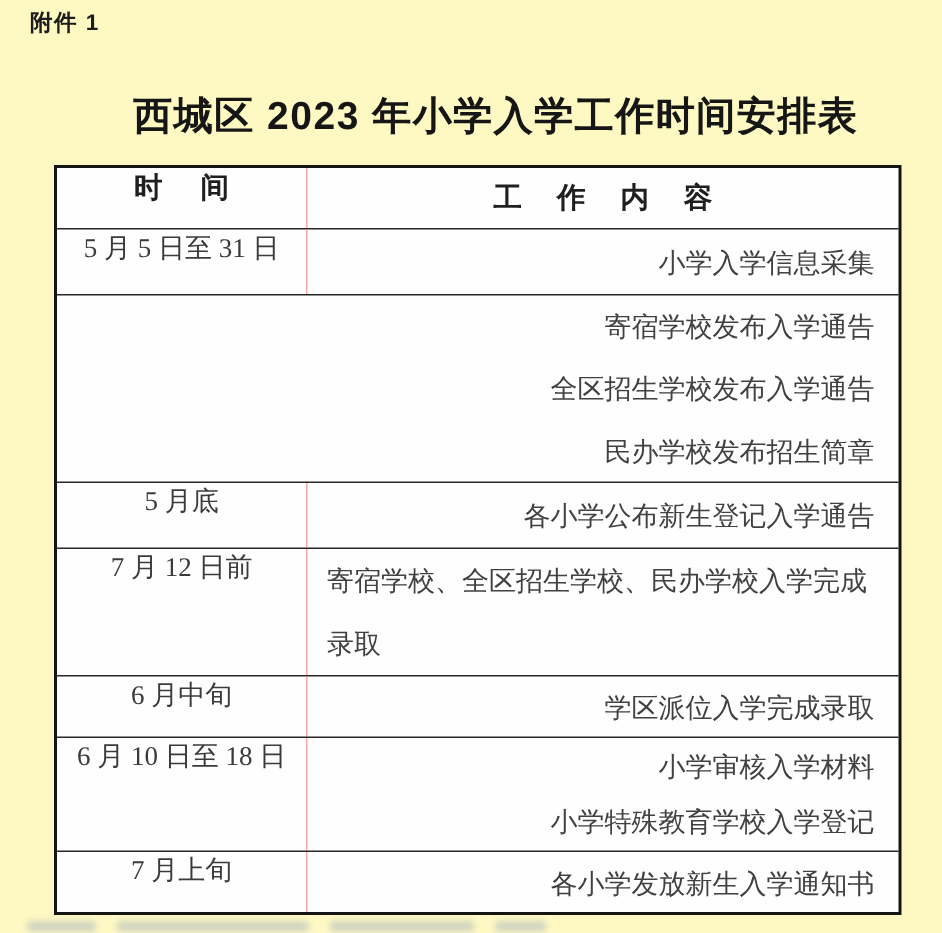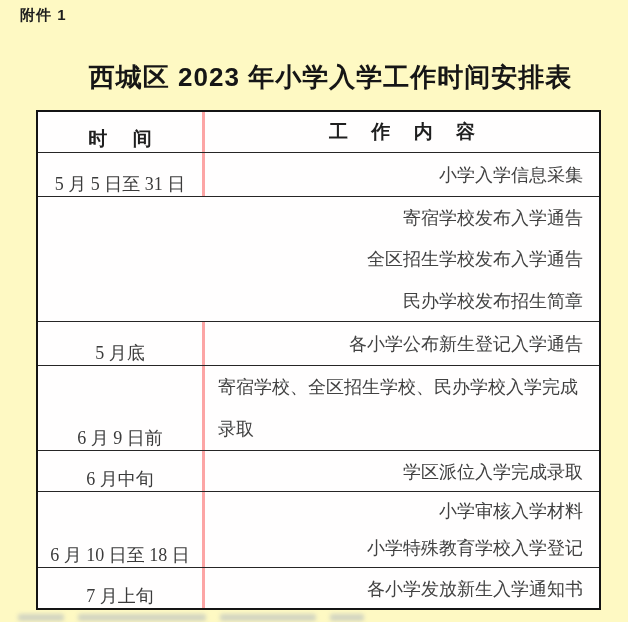--- a/index.html
+++ b/index.html
@@ -54,23 +54,23 @@
   .row {
     display: flex;
     box-sizing: border-box;
     flex: 0 0 auto;
   }
   .row + .row { border-top: 1px solid #262626; }
   .cell { box-sizing: border-box; }
   .time-cell {
     width: 167px;
     flex: 0 0 167px;
-    border-right: 3px solid #fca5a5;
-    display: flex;
-    align-items: flex-end;
+    border-right: 1px solid #fca5a5;
+    display: flex;
+    align-items: flex-start;
     justify-content: center;
     font-size: 18px;
     color: #3b3b3b;
     text-align: center;
   }
   .content-cell {
     flex: 1 1 auto;
     display: flex;
     flex-direction: column;
     justify-content: center;
@@ -155,21 +155,21 @@
     </div>
 
     <div class="row" style="height:44px">
       <div class="cell time-cell">5 月底</div>
       <div class="cell content-cell">
         <div class="line">各小学公布新生登记入学通告</div>
       </div>
     </div>
 
     <div class="row" style="height:85px">
-      <div class="cell time-cell">6 月 9 日前</div>
+      <div class="cell time-cell">7 月 12 日前</div>
       <div class="cell content-cell">
         <div class="line">寄宿学校、全区招生学校、民办学校入学完成录取</div>
       </div>
     </div>
 
     <div class="row" style="height:41px">
       <div class="cell time-cell">6 月中旬</div>
       <div class="cell content-cell">
         <div class="line">学区派位入学完成录取</div>
       </div>

